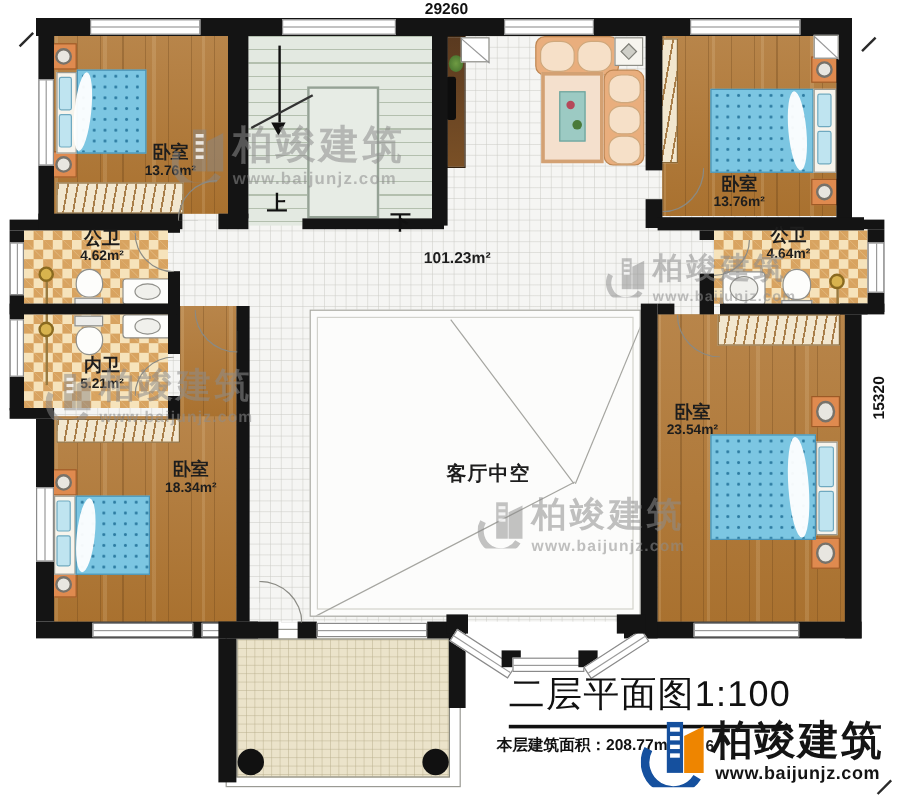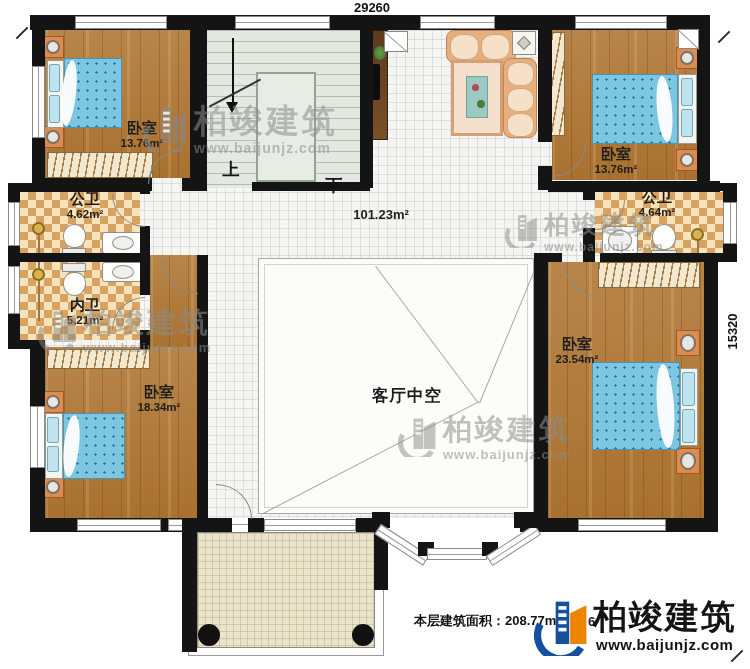--- a/index.html
+++ b/index.html
@@ -343,20 +343,21 @@
         <div class="wmurl" style="font-size:13px">www.baijunjz.com</div>
       </div>
   </div>
 
   <div class="dim" style="left:322px;top:0;width:100px">29260</div>
   <div class="dim" style="left:704px;top:324px;width:56px;transform:rotate(-90deg)">15320</div>
   <div class="dimtick" style="left:14px;top:32px"></div>
   <div class="dimtick" style="left:716px;top:36px"></div>
   <div class="dimtick" style="left:729px;top:655px"></div>
 
+  <div class="a" style="left:424px;top:558px;font-size:30px;color:#111;letter-spacing:1px;padding-bottom:5px;border-bottom:3px solid #111">二层平面图1:100</div>
   <div class="a" style="left:414px;top:612px;font-size:13px;font-weight:bold;color:#111">本层建筑面积：208.77m²</div>
   <div class="a" style="left:588px;top:614px;font-size:13px;font-weight:bold;color:#222">6</div>
   <svg class="a" style="left:534px;top:596px" width="56" height="60" viewBox="0 0 62 64">
     <polygon points="40,18 58,9 58,52 40,52" fill="#ee8500"></polygon>
     <rect x="24" y="5" width="15" height="47" fill="#15509e"></rect>
     <rect x="27" y="10" width="9" height="4" fill="#fff"></rect>
       <rect x="27" y="18" width="9" height="4" fill="#fff"></rect>
     <rect x="27" y="26" width="9" height="4" fill="#fff"></rect>
       <rect x="27" y="34" width="9" height="4" fill="#fff"></rect>
     <path d="M7 30 A26 26 0 0 0 52 56" stroke="#15509e" stroke-width="8" fill="none"></path>

